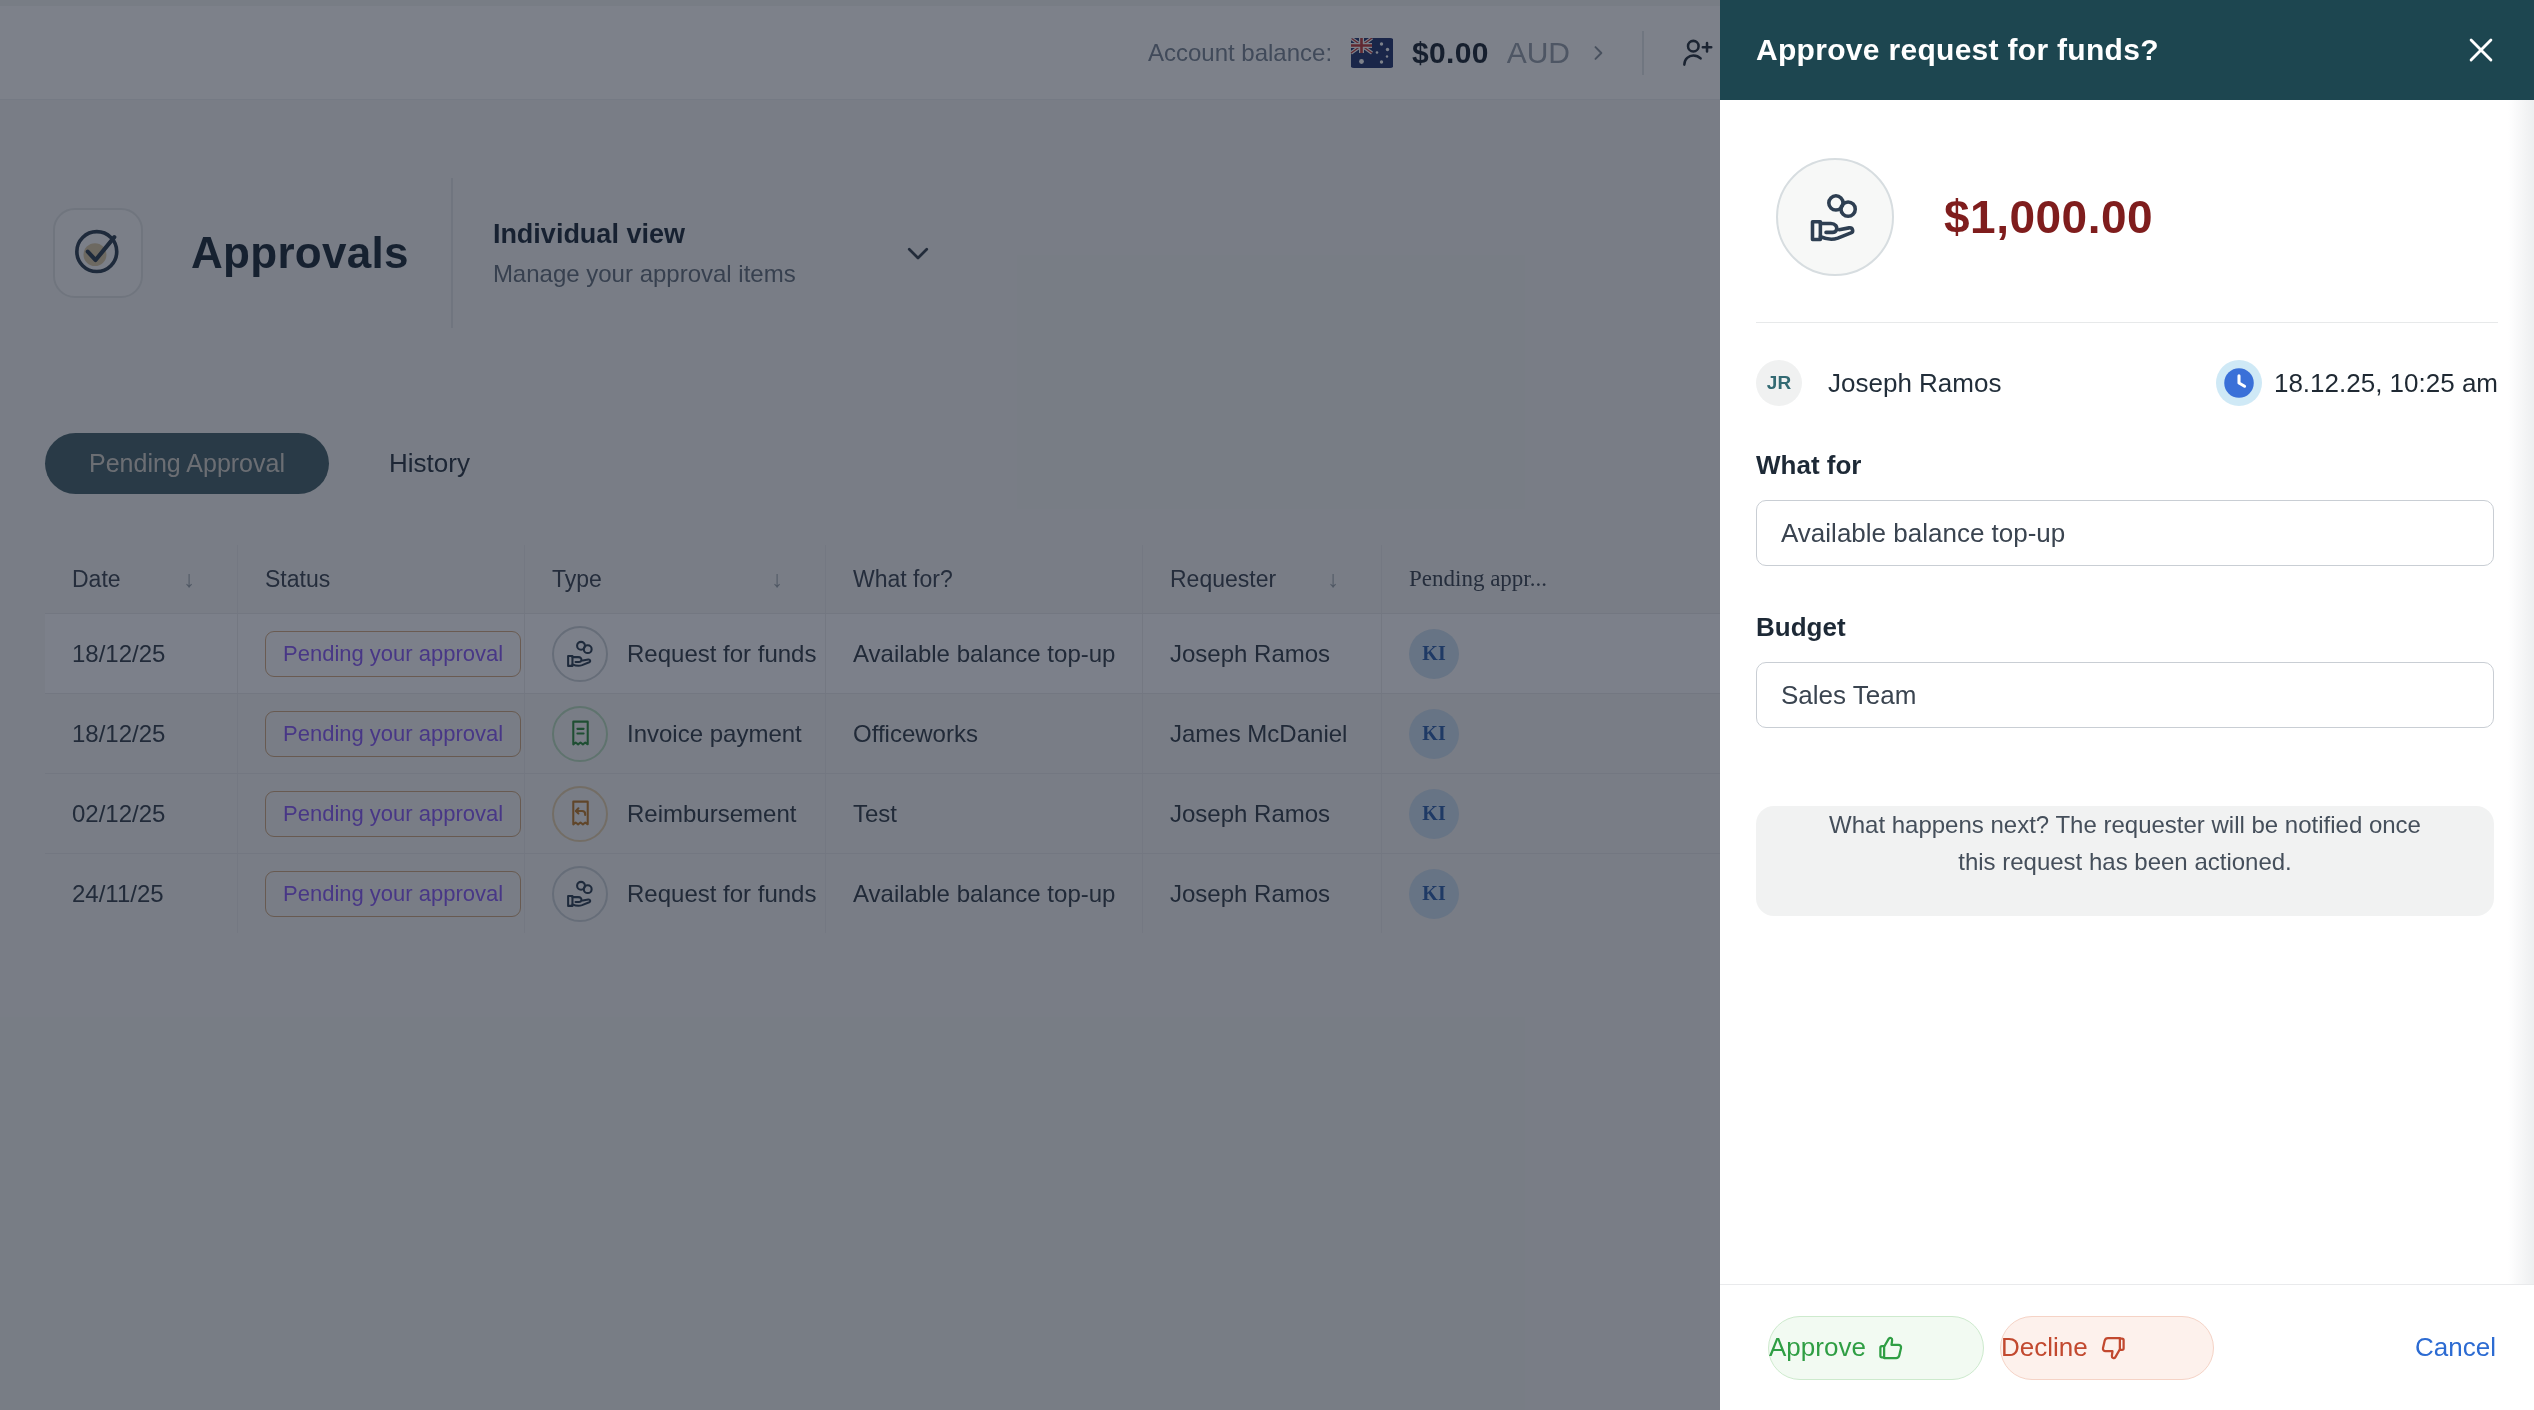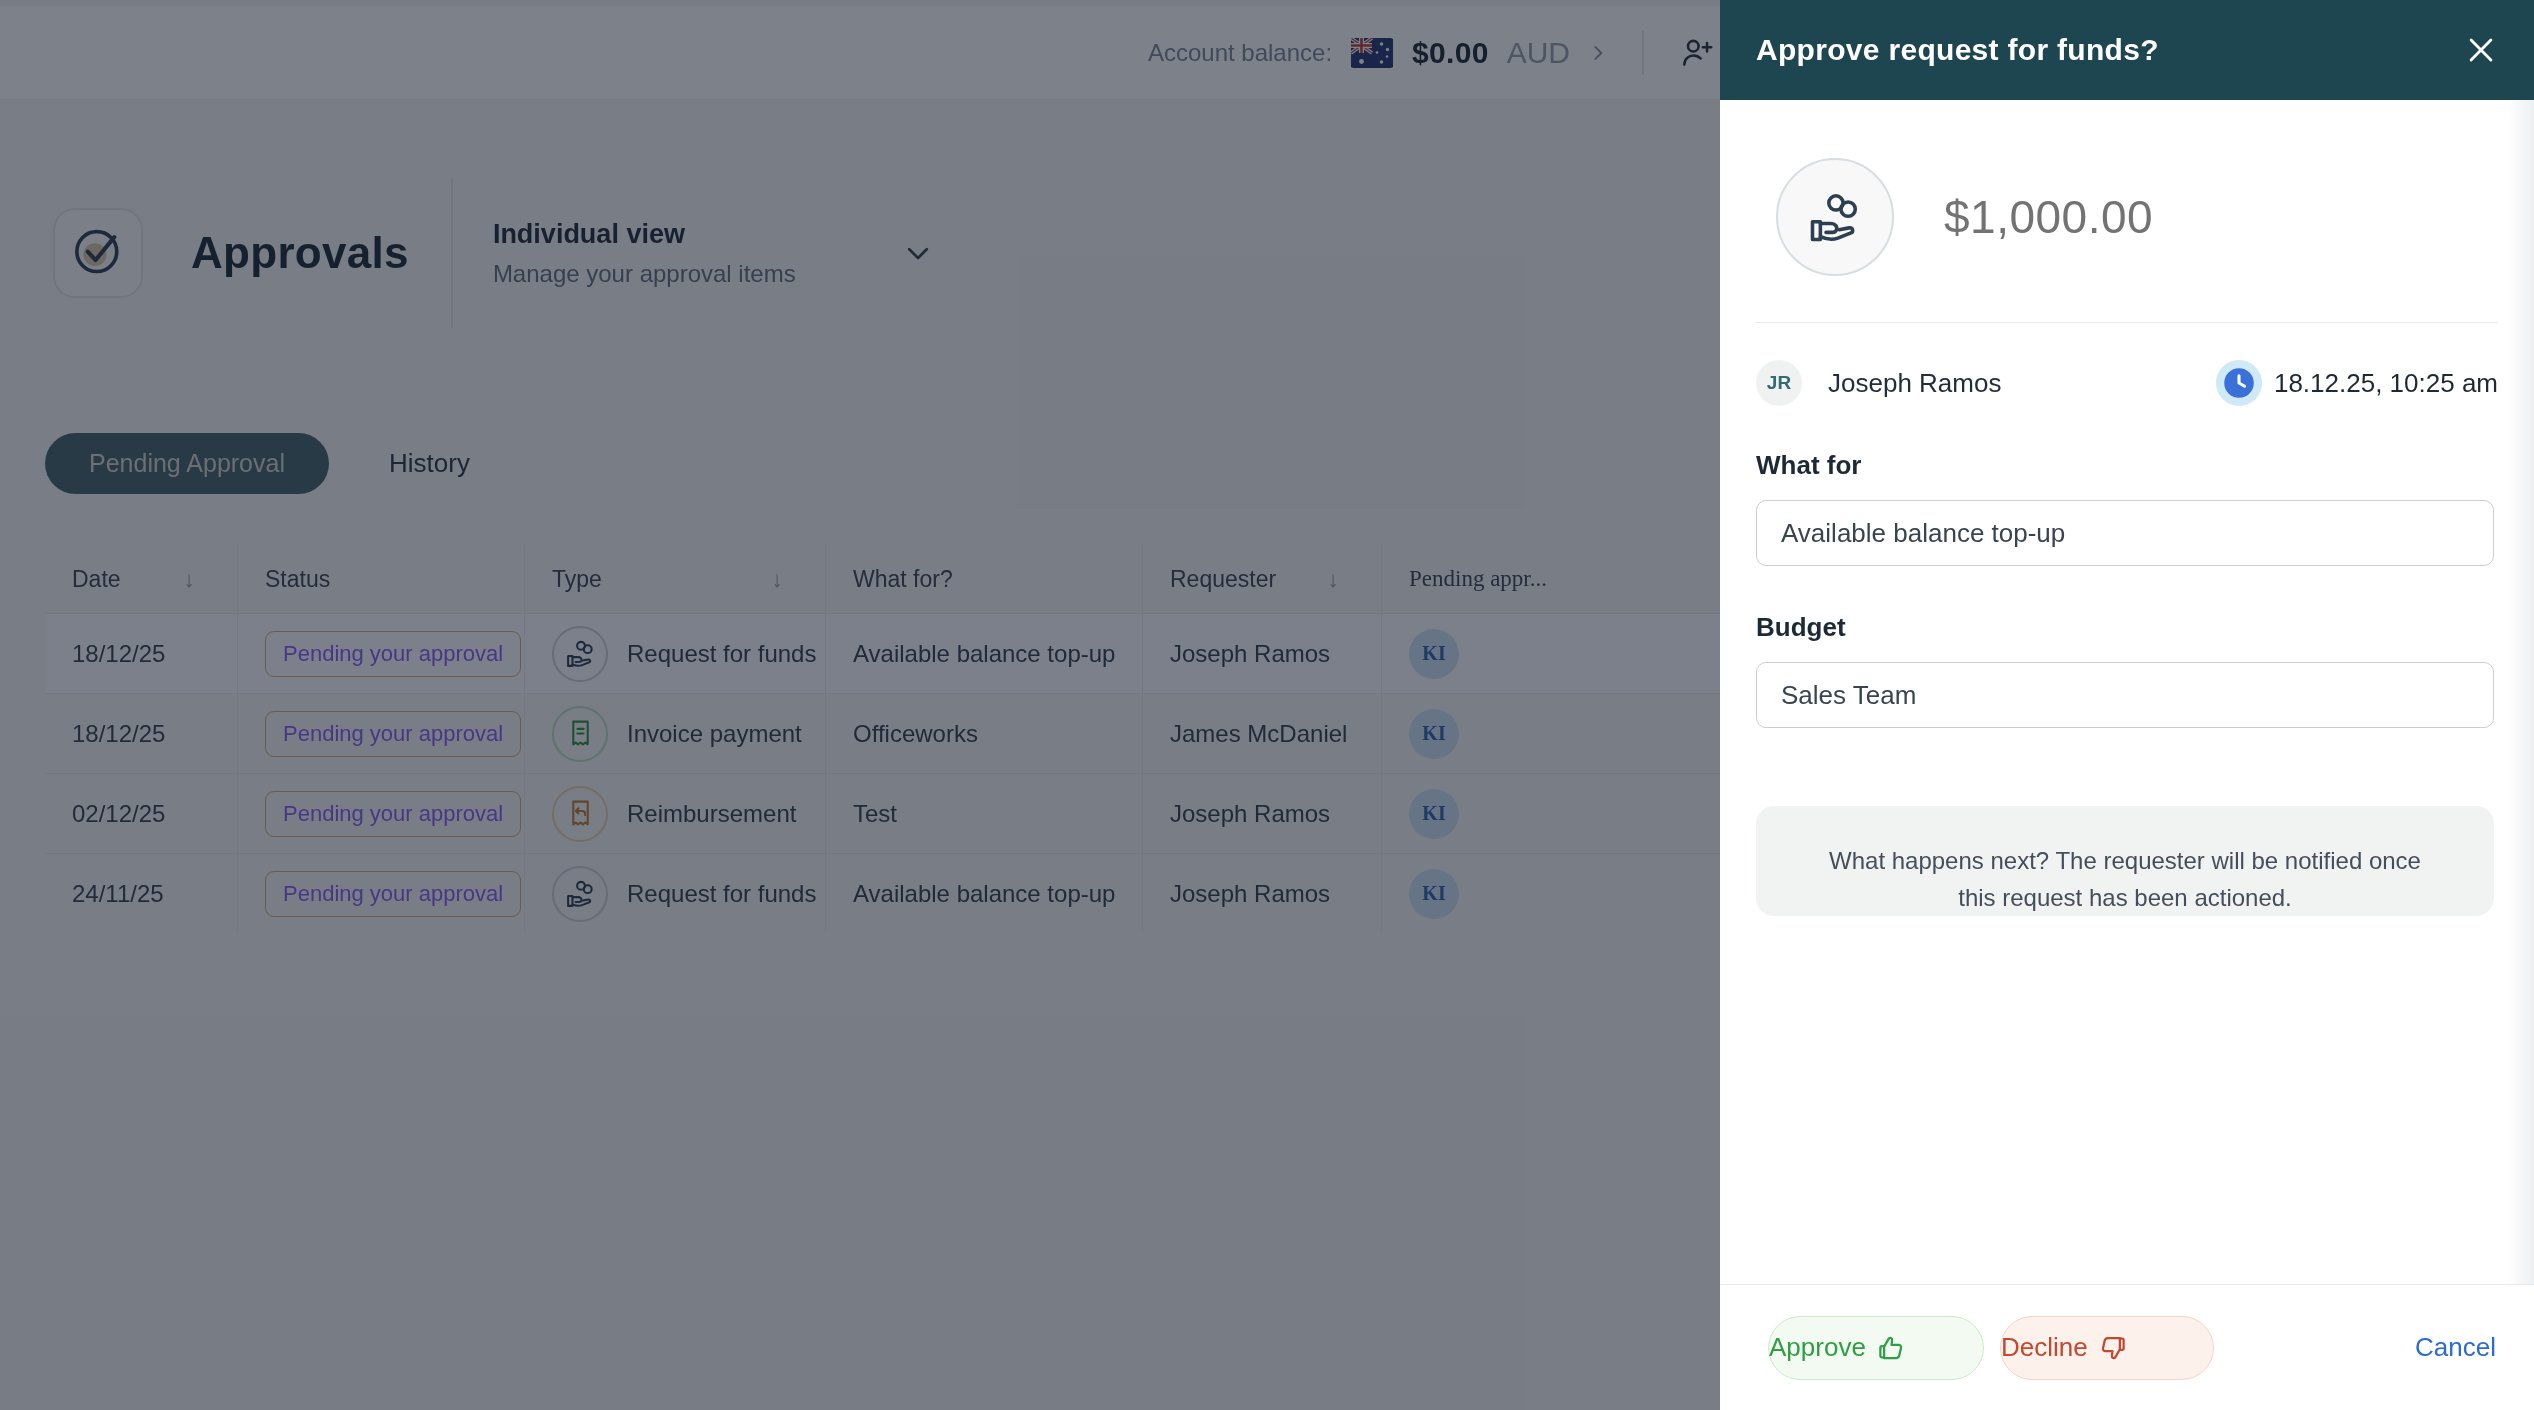--- a/index.html
+++ b/index.html
@@ -65,39 +65,39 @@
   .panel { position:absolute; left:1720px; top:0; width:814px; height:1410px; background:#ffffff; z-index:20; }
   .panel-header { position:absolute; left:0; top:0; width:814px; height:100px; background:#1d4650; display:flex; align-items:center; padding:0 36px; }
   .panel-title { color:#ffffff; font-size:30px; font-weight:600; letter-spacing:.3px; }
   .panel-close { margin-left:auto; width:34px; height:34px; color:#ffffff; cursor:pointer; display:flex; }
   .panel-body { position:absolute; left:0; top:100px; width:814px; bottom:126px; }
   .scroll-hint { position:absolute; right:0; top:0; bottom:0; width:26px; background:linear-gradient(to right, rgba(130,140,150,0) 0%, rgba(130,140,150,.14) 100%); }
 
   .amount-row { position:absolute; left:56px; top:58px; display:flex; align-items:center; gap:50px; }
   .amount-circle { width:118px; height:118px; border-radius:50%; background:#f7f8f7; border:2px solid #d7dde0; display:flex; align-items:center; justify-content:center; color:#2e3f52; }
   .amount-circle svg { width:60px; height:60px; }
-  .amount-text { font-size:46px; font-weight:normal; color:#737373; letter-spacing:.5px; }
+  .amount-text { font-size:46px; font-weight:bold; color:#7f1d1d; letter-spacing:.5px; }
 
   .p-divider { position:absolute; left:36px; right:36px; top:222px; height:1px; background:#e7e9ea; }
 
   .requester-row { position:absolute; left:36px; right:36px; top:258px; height:50px; display:flex; align-items:center; }
   .avatar-jr { width:46px; height:46px; border-radius:50%; background:#f0f1f1; color:#336a73; font-size:19px; font-weight:bold; display:flex; align-items:center; justify-content:center; }
   .req-name { font-size:26px; color:#222e3a; margin-left:26px; }
   .time-cluster { margin-left:auto; display:flex; align-items:center; gap:12px; }
   .clock-wrap { width:46px; height:46px; }
   .timestamp { font-size:26px; color:#1f2933; }
 
   .field-label { position:absolute; left:36px; font-size:26px; font-weight:bold; color:#1d2936; }
   .lbl-whatfor { top:350px; }
   .lbl-budget { top:512px; }
   .field-box { position:absolute; left:36px; right:40px; height:66px; border:1.5px solid #c9ced4; border-radius:10px; background:#ffffff; display:flex; align-items:center; padding:0 24px; font-size:26px; color:#3a4450; }
   .box-whatfor { top:400px; }
   .box-budget { top:562px; }
 
-  .info-box { position:absolute; left:36px; right:40px; top:706px; height:110px; background:#f1f2f2; border-radius:18px; display:flex; align-items:flex-end; justify-content:center; padding:0 70px; }
+  .info-box { position:absolute; left:36px; right:40px; top:706px; height:110px; background:#f1f2f2; border-radius:18px; display:flex; align-items:flex-start; justify-content:center; padding:0 70px; }
   .info-text { font-size:24px; color:#454f5b; text-align:center; line-height:1.55; }
 
   .panel-footer { position:absolute; left:0; bottom:0; width:814px; height:126px; background:#ffffff; border-top:1px solid #e9eaec; display:flex; align-items:center; padding:0 38px 0 48px; }
   .btn { height:64px; border-radius:32px; display:flex; align-items:center; justify-content:flex-start; gap:10px; font-size:26px; cursor:pointer; border:1.5px solid transparent; }
   .btn svg { width:30px; height:30px; }
   .btn-approve { width:216px; background:#f2faf2; border-color:#cdeacd; color:#2f9e44; }
   .btn-decline { width:214px; margin-left:16px; background:#fdf1ec; border-color:#f5d3c6; color:#c2492f; }
   .thumb-down { transform:rotate(180deg); display:flex; }
   .btn-cancel { margin-left:auto; font-size:26px; color:#2c6bd2; background:none; border:none; cursor:pointer; }
 </style>

